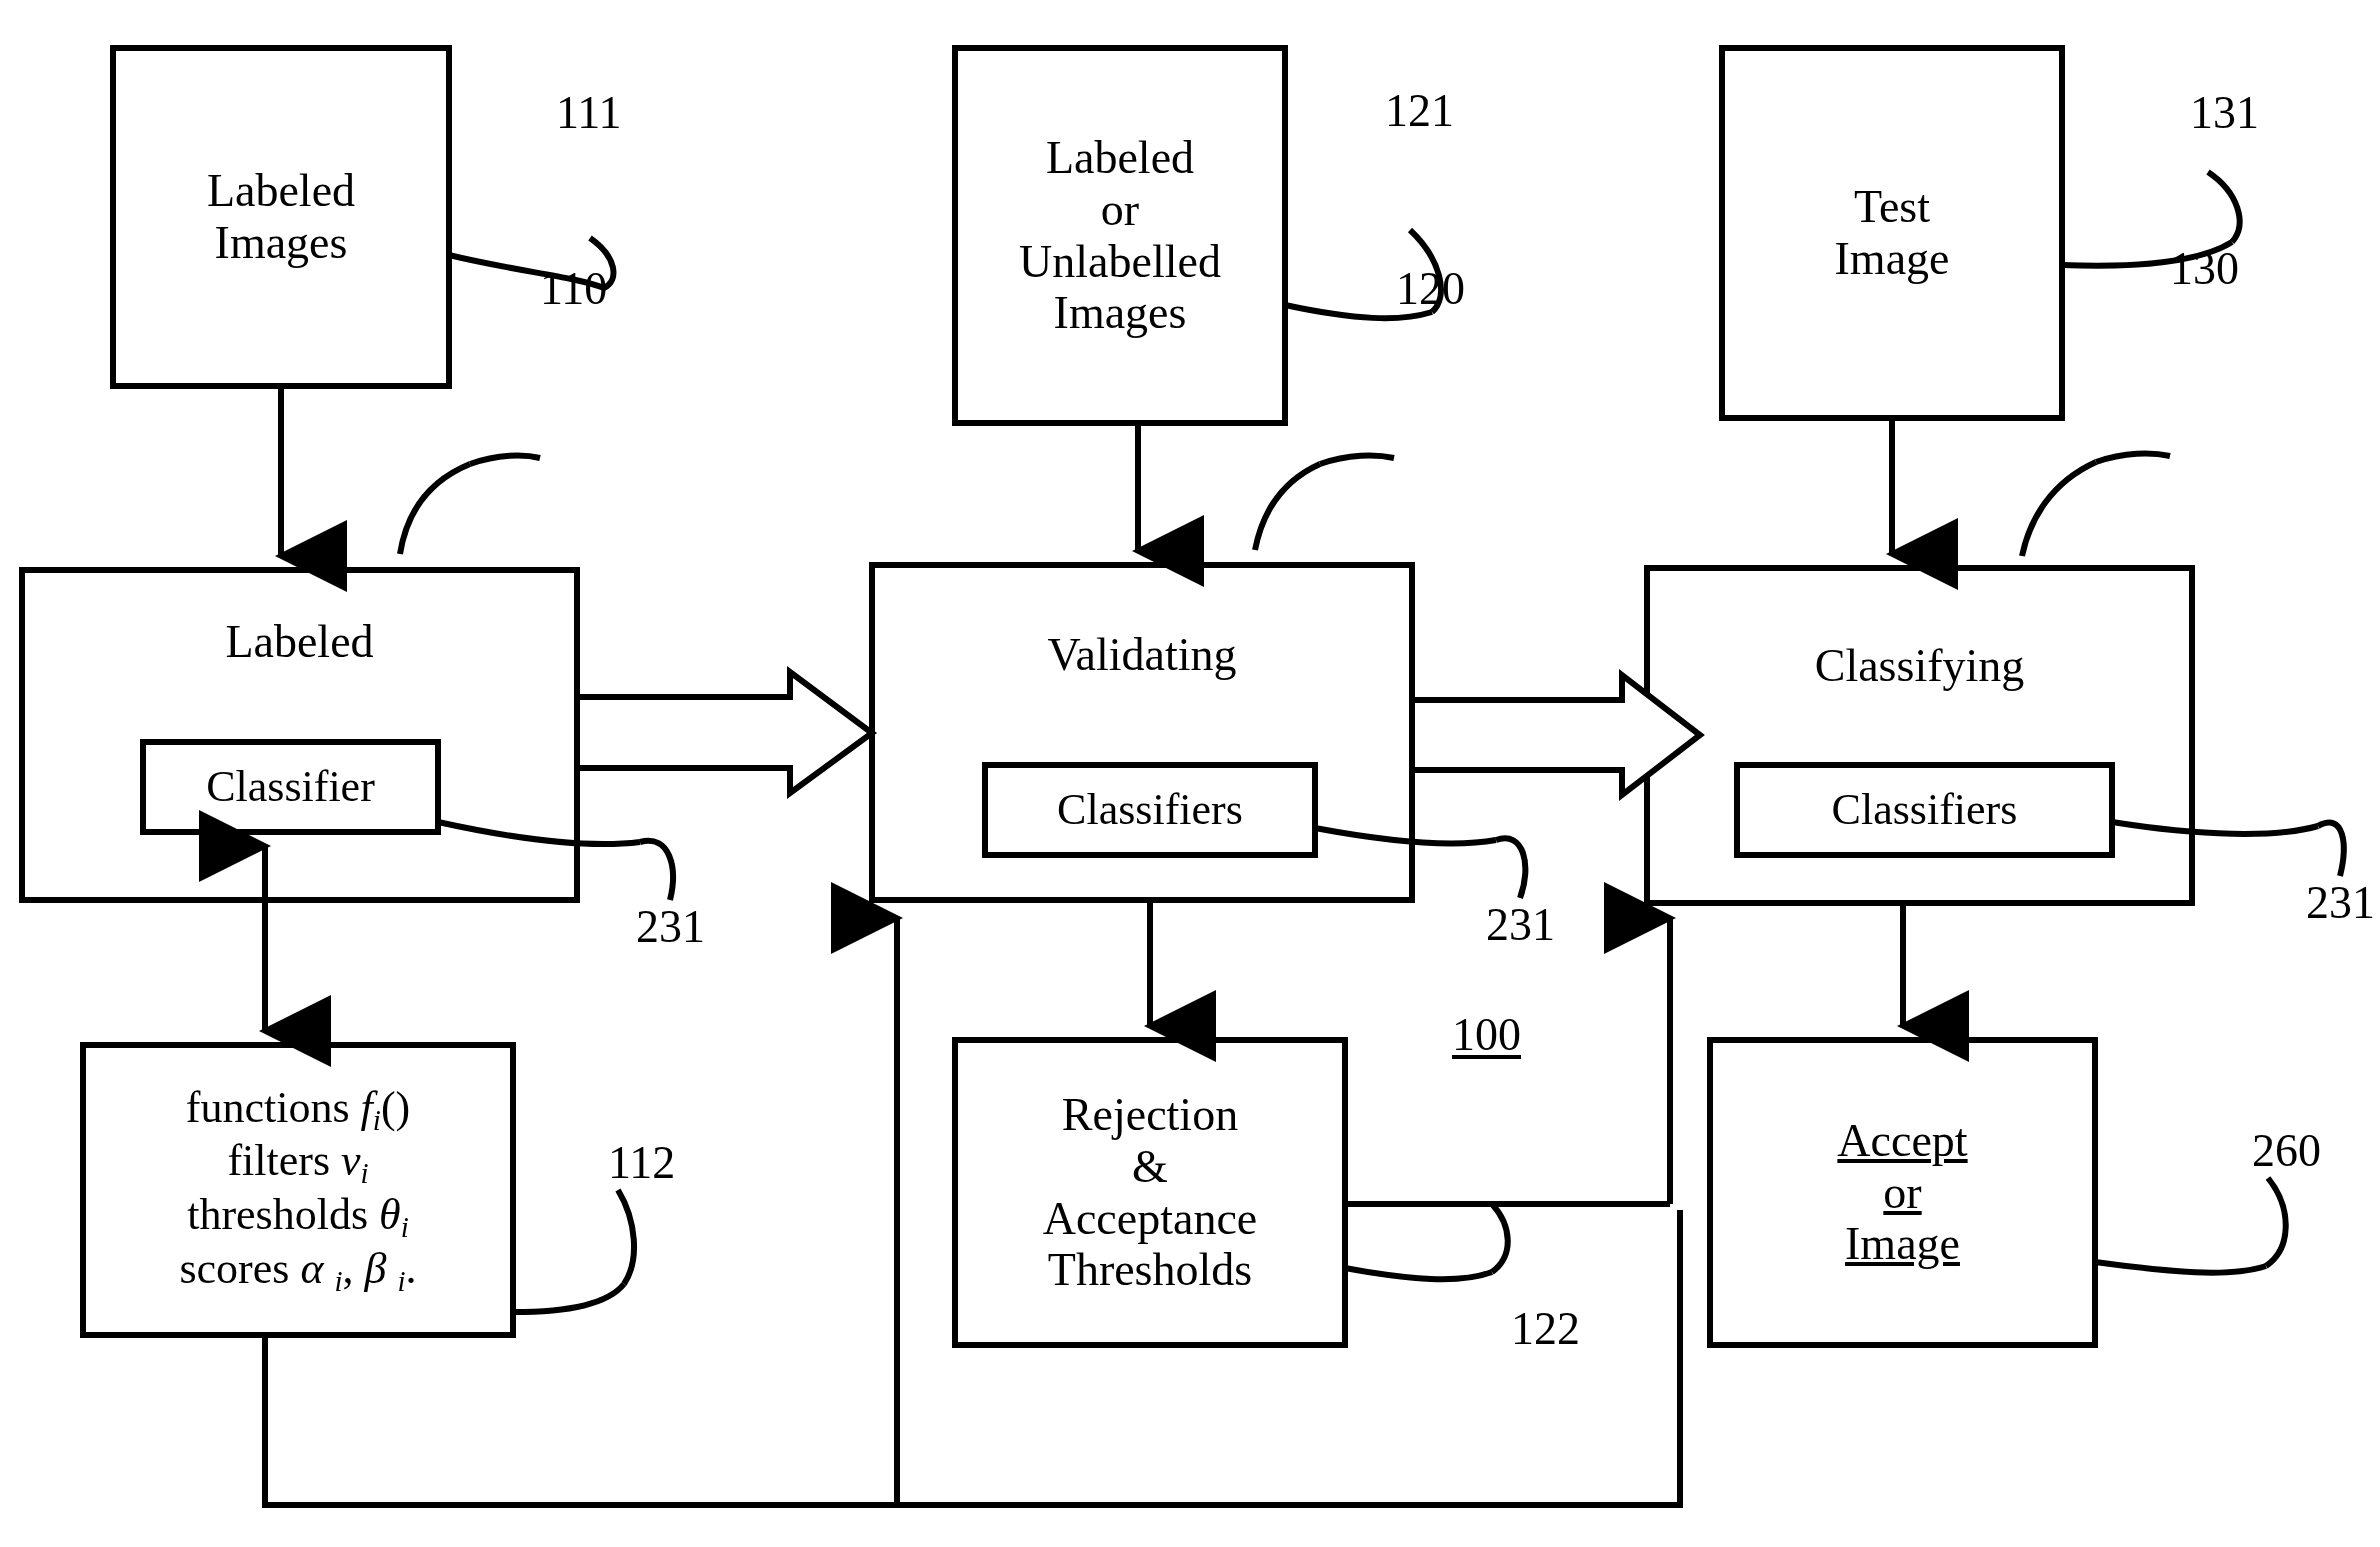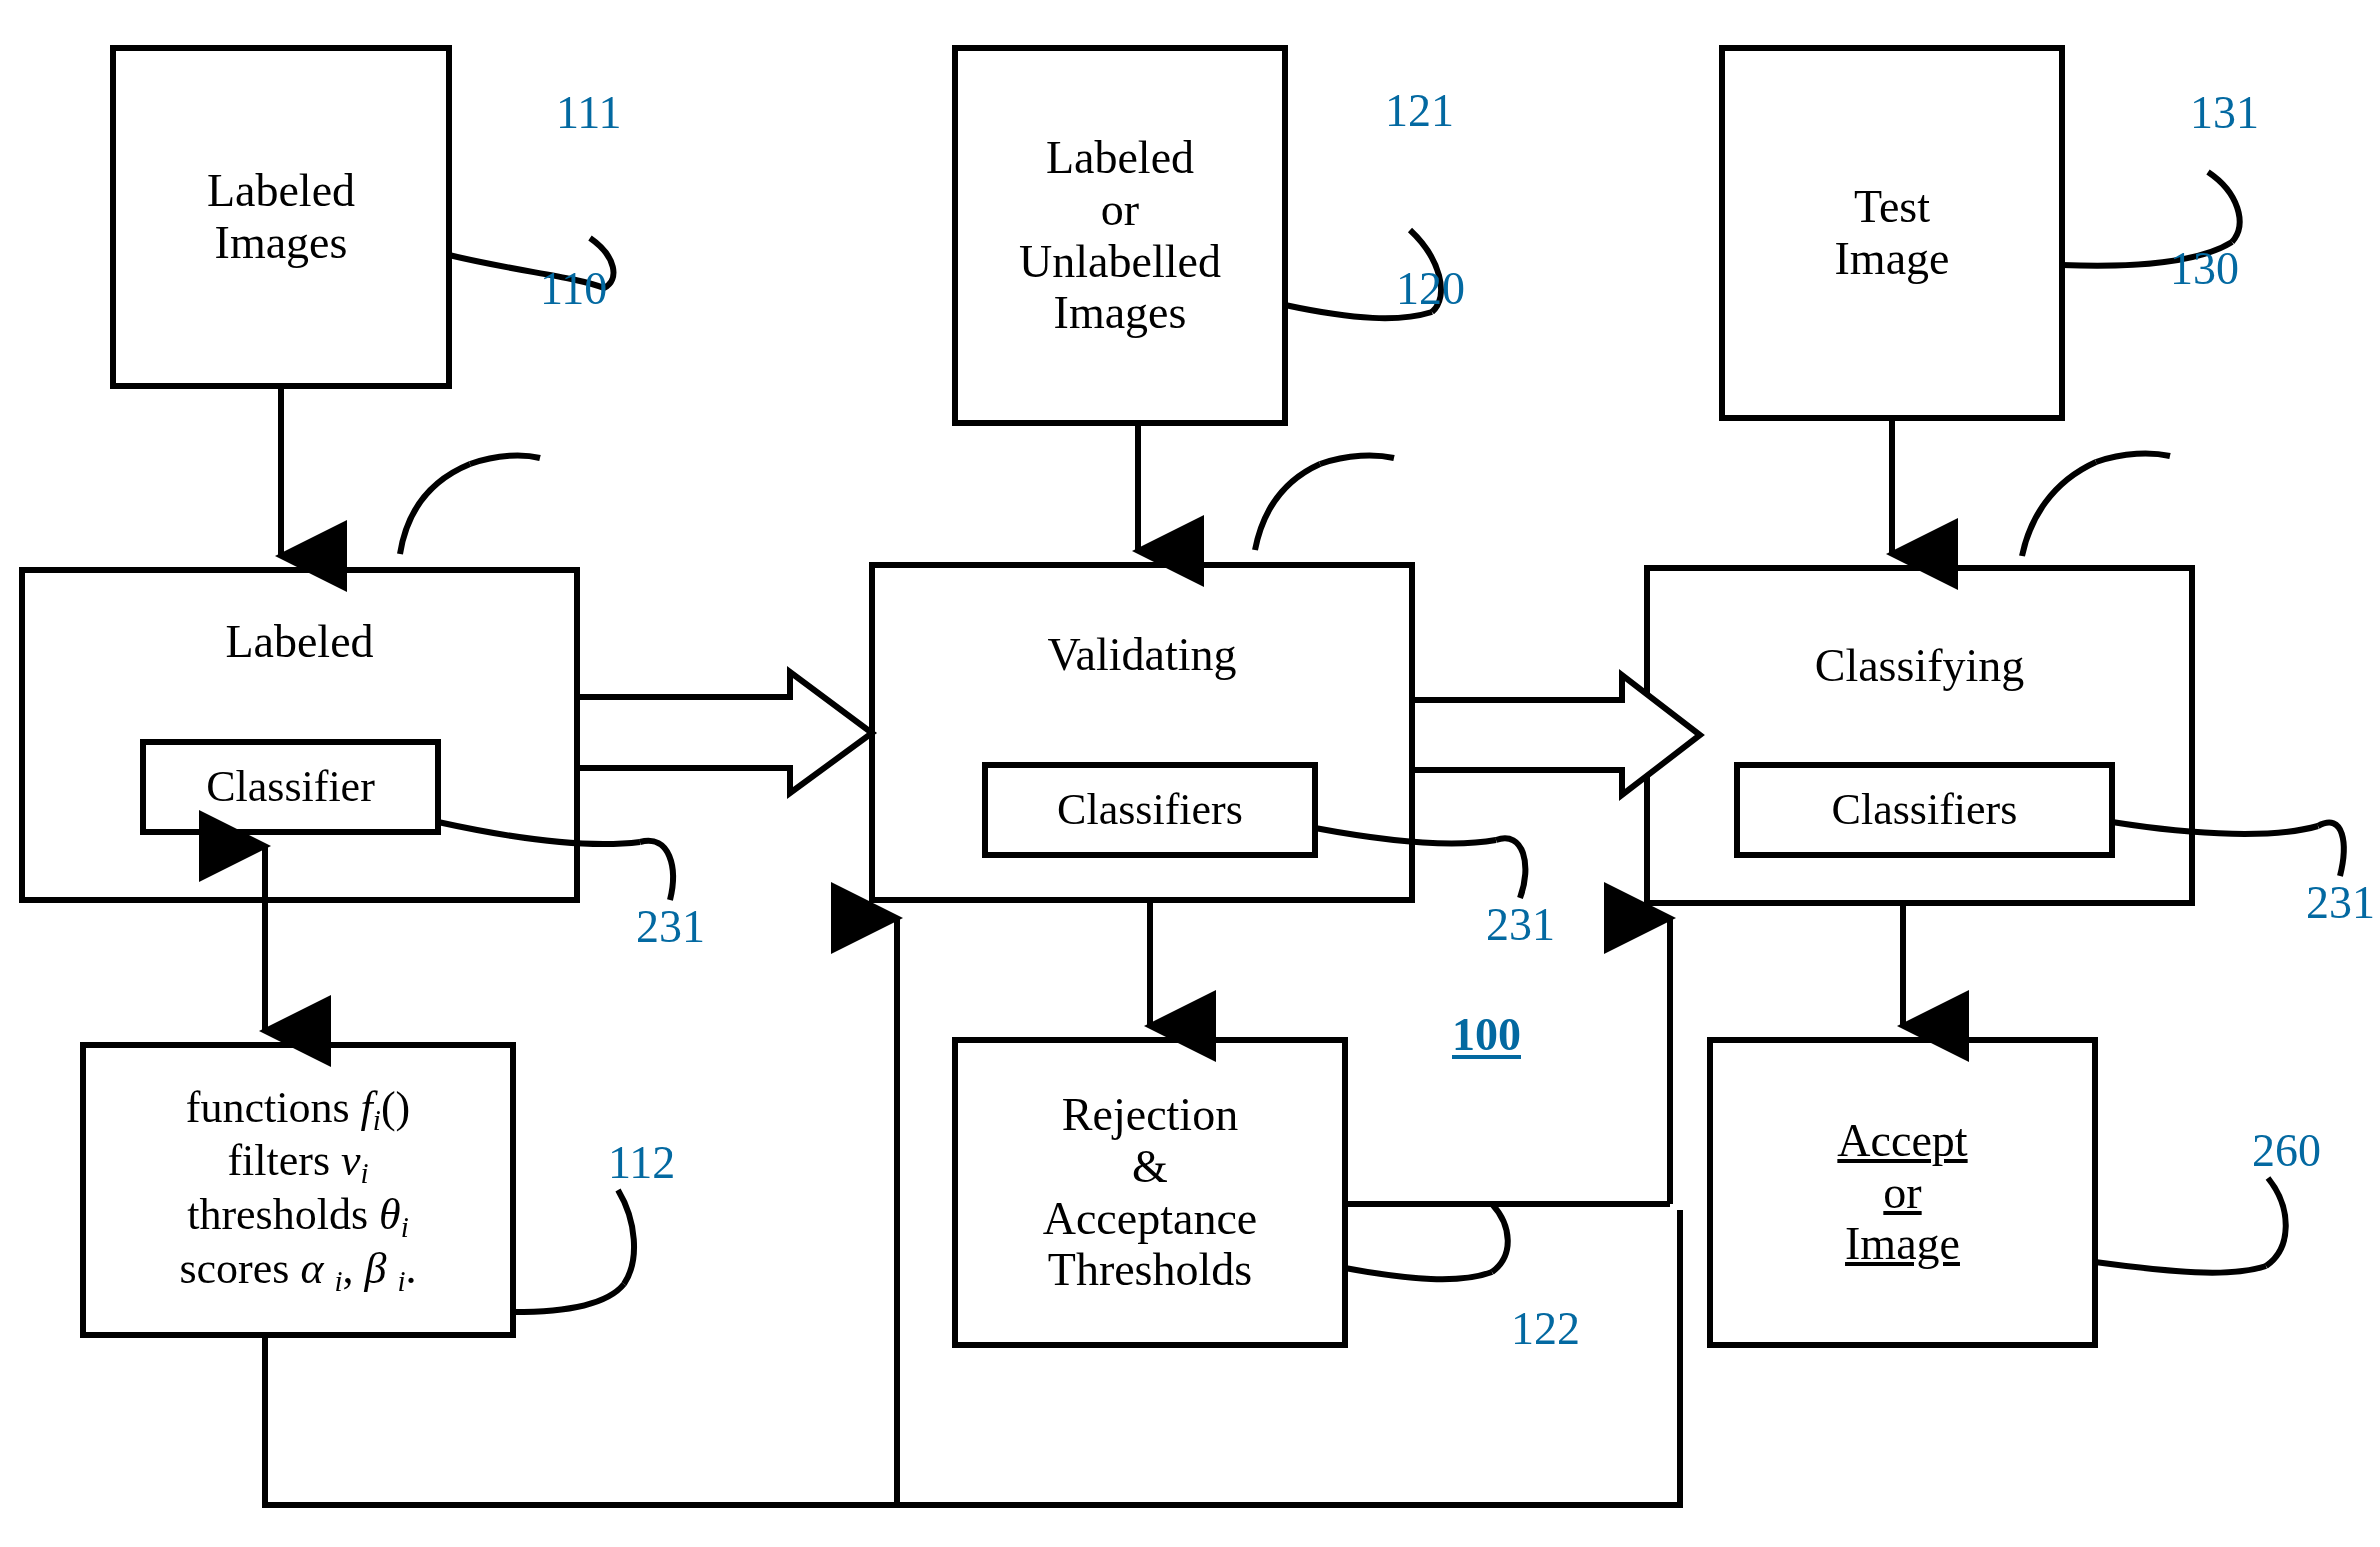--- a/index.html
+++ b/index.html
@@ -27,27 +27,27 @@
     flex-direction: column;
     align-items: center;
     justify-content: center;
     text-align: center;
     color: #000000;
     line-height: 1.12;
     white-space: pre;
   }
   .ref-num {
     position: absolute;
-    color: #0369a1;
+    color: #000000;
     font-size: 46px;
     line-height: 1;
     white-space: pre;
   }
   .ref-num.bold-underline {
-    font-weight: bold;
+    font-weight: normal;
     text-decoration: underline;
     text-underline-offset: 5px;
     text-decoration-thickness: 4px;
   }
   .t46 { font-size: 46px; }
   .t44 { font-size: 44px; }
   .math-line {
     display: block;
     white-space: pre;
   }

